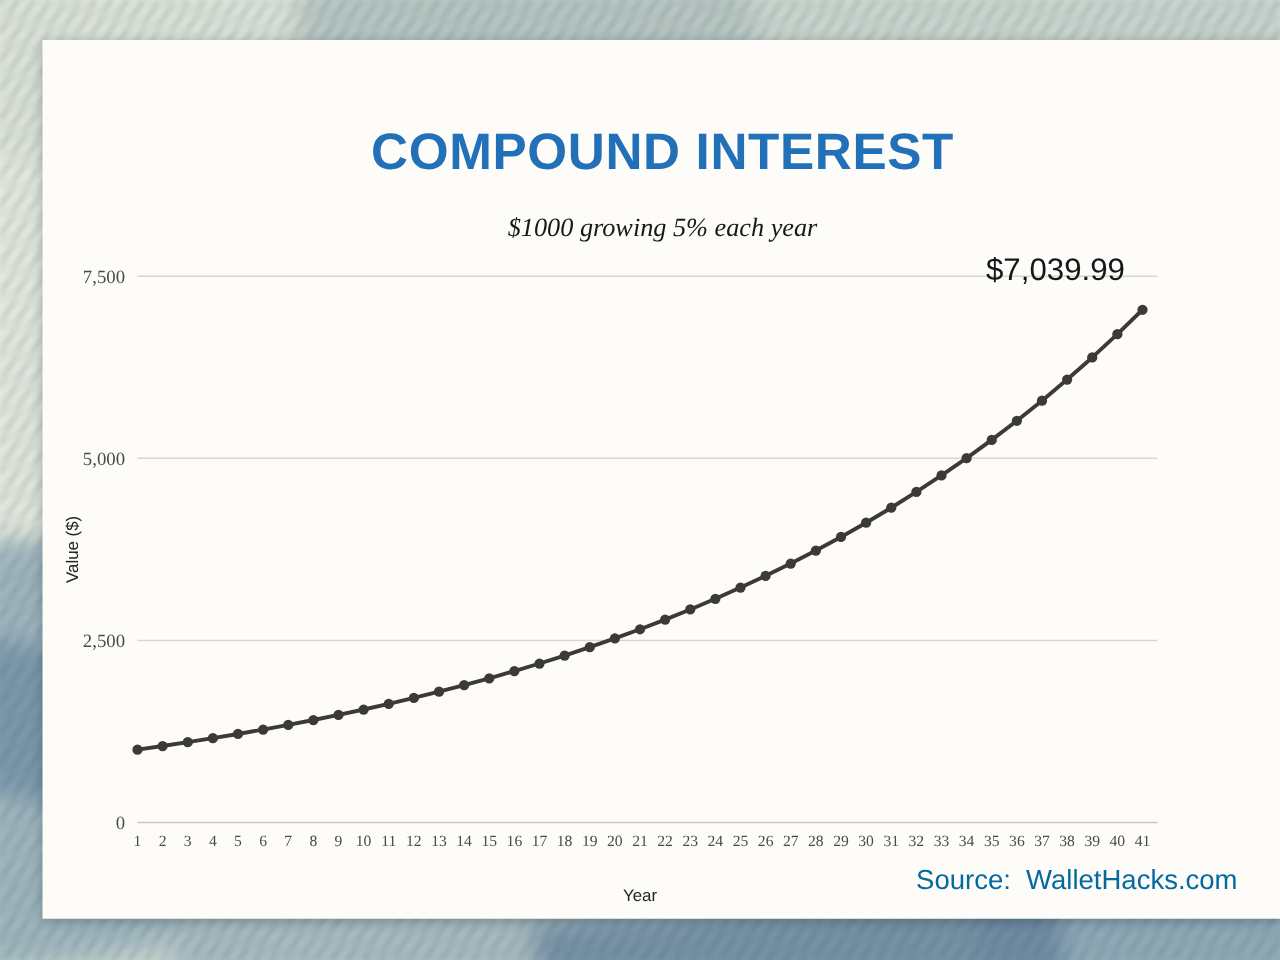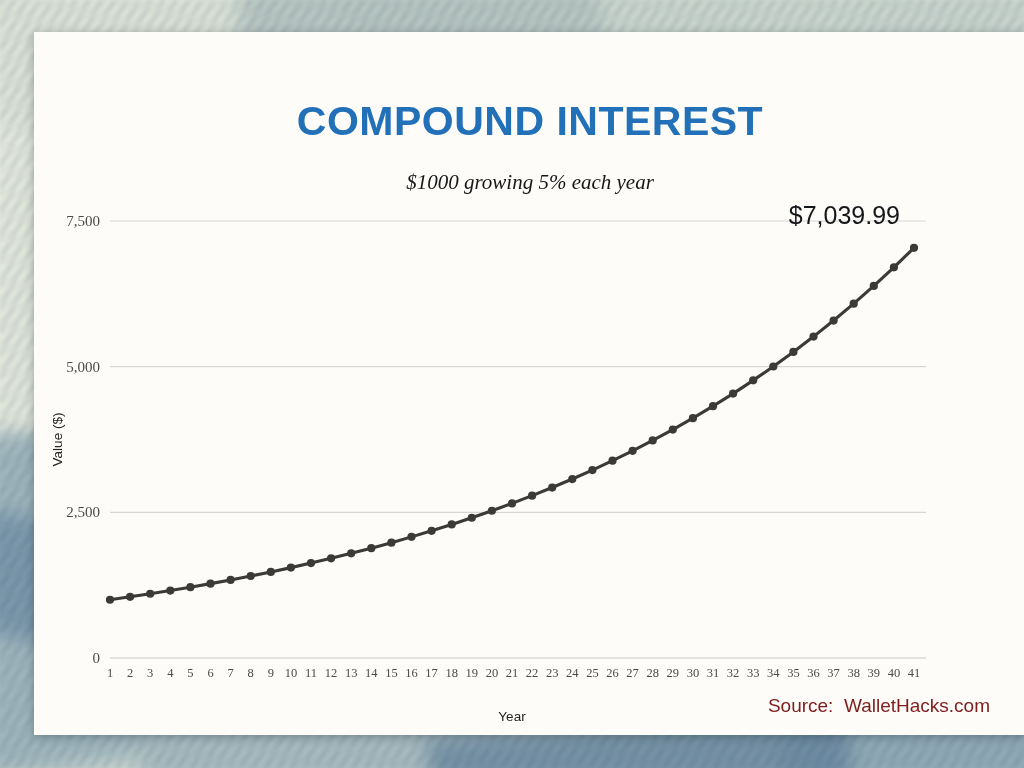--- a/index.html
+++ b/index.html
@@ -49,21 +49,21 @@
   .axisline{stroke:#c9c6c1;stroke-width:1.2;}
   .ytick,.xtick{fill:#4a4a4a;font-family:"Liberation Serif", serif;}
   .ytick{font-size:15px;text-anchor:end;}
   .xtick{font-size:12.5px;text-anchor:middle;}
   .axis-title{fill:#232323;font-size:13.5px;font-family:"Liberation Sans", sans-serif;text-anchor:middle;}
   .series-line{fill:none;stroke-linecap:round;stroke-linejoin:round;}
   .point-label{font-size:25px;fill:#15161a;font-family:"Liberation Sans", sans-serif;text-anchor:end;}
 
   #source-note{
     position:absolute;right:36px;bottom:18px;
-    font-size:19px;color:#7f1d1d;
+    font-size:22px;color:#0369a1;
     font-family:"Liberation Sans", sans-serif;white-space:pre;
   }
 </style>
 </head>
 <body>
 
 <div id="backdrop">
   <div class="sheen"></div>
   <div class="blob" style="left:-60px;top:-40px;width:420px;height:260px;background:#dfe5d9;transform:rotate(-16deg);"></div>
   <div class="blob" style="left:-80px;top:140px;width:330px;height:300px;background:#e6eade;transform:rotate(9deg);"></div>

